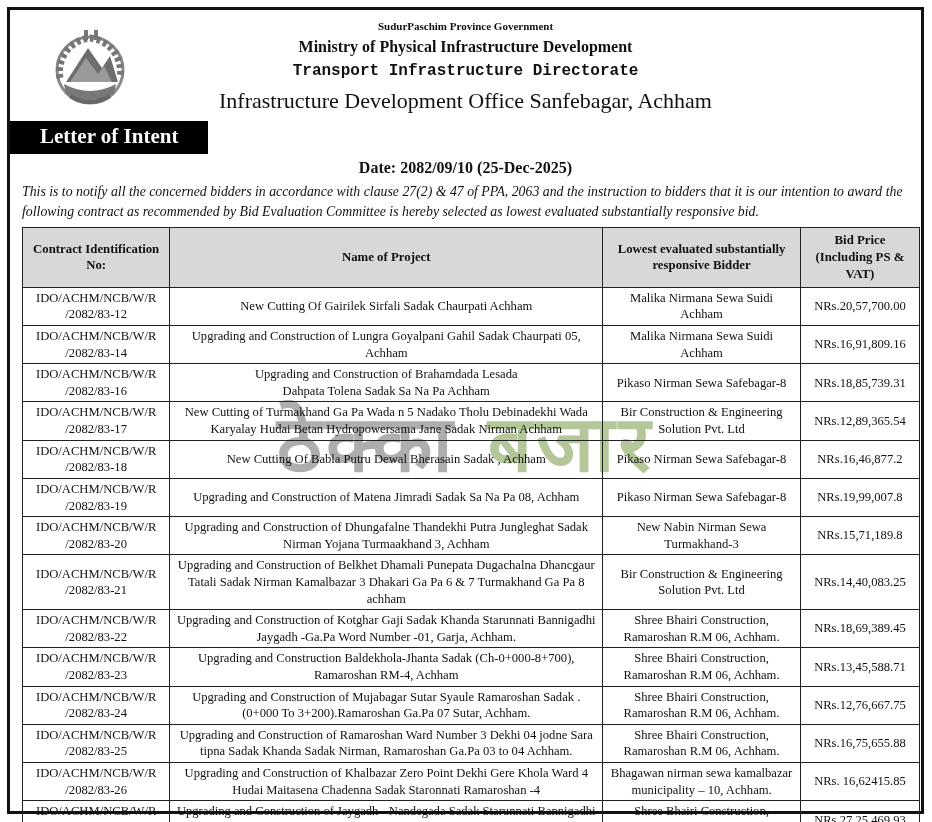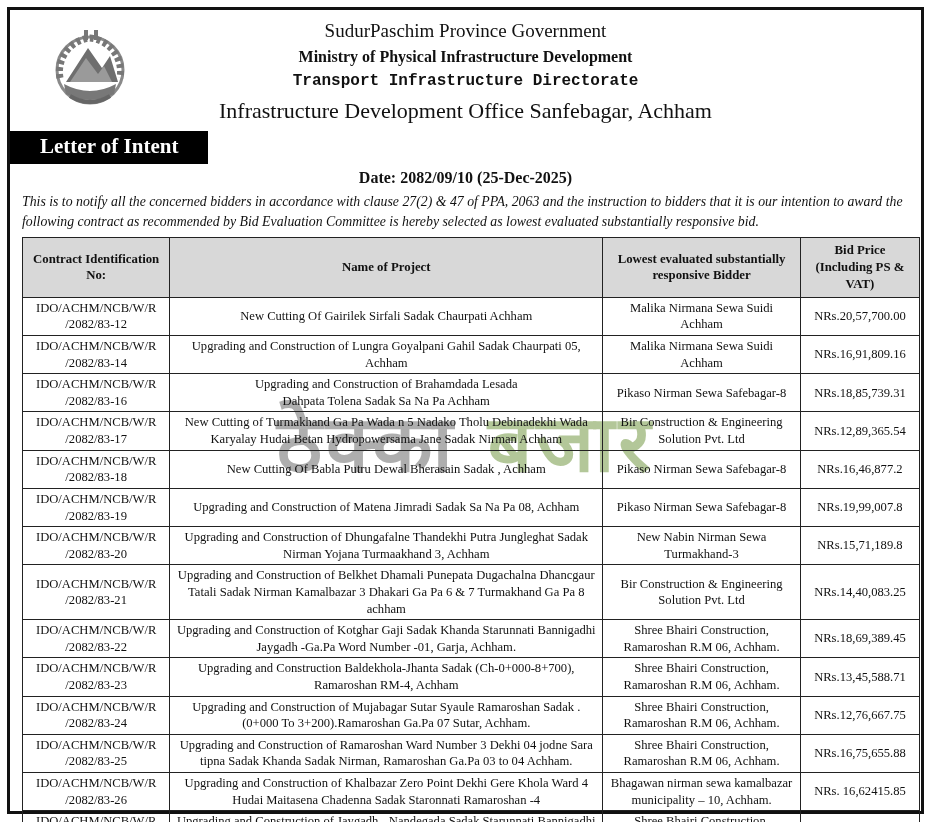--- a/index.html
+++ b/index.html
@@ -15,21 +15,21 @@
     position:absolute;
     left:7px;top:7px;right:8px;bottom:8px;
     border:3px solid #111;
     box-sizing:border-box;
   }
   
   .emblem{
     position:absolute;left:30px;top:8px;width:100px;height:100px;
   }
   .hdr{ text-align:center; padding-top:8px; }
-  .hdr .l1{font-size:19px;font-weight:normal;margin:2px 0 0 0;}
+  .hdr .l1{font-size:11px;font-weight:bold;margin:2px 0 0 0;}
   .hdr .l2{font-size:16px;font-weight:bold;margin:6px 0 0 0;}
   .hdr .l3{font-size:16px;font-weight:bold;margin:6px 0 0 0;font-family:Liberation Mono, monospace;}
   .hdr .l4{font-size:22px;font-weight:normal;margin:8px 0 0 0;}
   .banner-wrap{ text-align:left; margin-top:7px; }
   .banner{
     display:inline-block;
     background:#000;color:#fff;
     font-size:21px;font-weight:bold;
     padding:3px 30px 5px 30px;
   }

